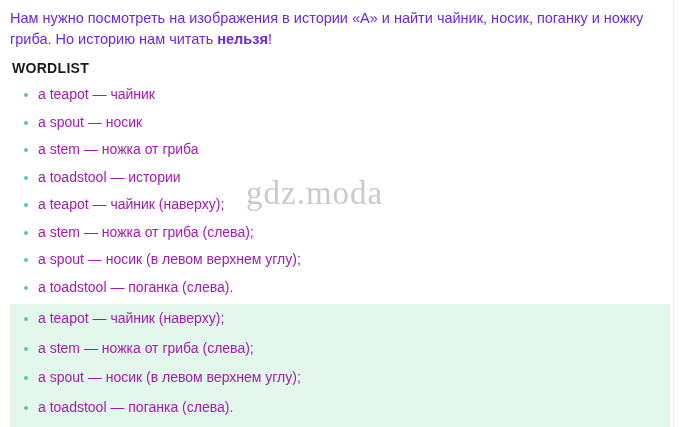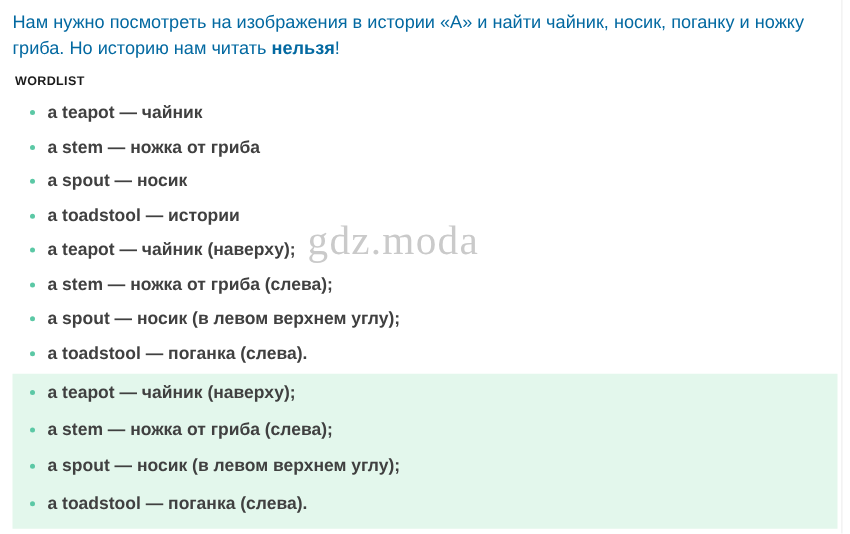--- a/index.html
+++ b/index.html
@@ -18,46 +18,45 @@
   .page {
     position: relative;
     width: 680px;
     height: 427px;
     box-sizing: border-box;
     padding: 8px 10px 0 10px;
   }
   .intro {
     font-size: 14.5px;
     line-height: 1.45;
-    color: #0369a1;
+    color: #6d28d9;
     margin: 0 0 10px 0;
   }
   .intro b {
     font-weight: bold;
   }
   .wordlist-heading {
-    font-size: 10px;
+    font-size: 14px;
     font-weight: bold;
     letter-spacing: 0.3px;
     color: #1a1a1a;
     margin: 0 0 10px 2px;
   }
   ul.answers {
     list-style: none;
     margin: 0;
     padding: 0;
   }
   ul.answers li {
     position: relative;
     font-size: 14px;
     line-height: 1.25;
-    color: #404040;
+    color: #a21caf;
     padding: 0 0 0 28px;
     margin: 0 0 10px 0;
-    font-weight: bold;
   }
   ul.answers li::before {
     content: "";
     position: absolute;
     left: 14px;
     top: 7px;
     width: 4px;
     height: 4px;
     border-radius: 50%;
     background: #5bc8a5;
@@ -100,22 +99,22 @@
 <body>
 
 <div class="page">
 
   <p class="intro"><span>Нам нужно посмотреть на изображения в истории «A» и найти чайник, носик, поганку и ножку гриба. Но историю нам читать </span><b>нельзя</b><span>!</span></p>
 
   <div class="wordlist-heading">WORDLIST</div>
 
   <ul class="answers">
     <li>a teapot — чайник</li>
+    <li>a spout — носик</li>
     <li>a stem — ножка от гриба</li>
-    <li>a spout — носик</li>
     <li>a toadstool — истории</li>
   </ul>
 
   <ul class="answers">
     <li>a teapot — чайник (наверху);</li>
     <li>a stem — ножка от гриба (слева);</li>
     <li>a spout — носик (в левом верхнем углу);</li>
     <li>a toadstool — поганка (слева).</li>
   </ul>
 

